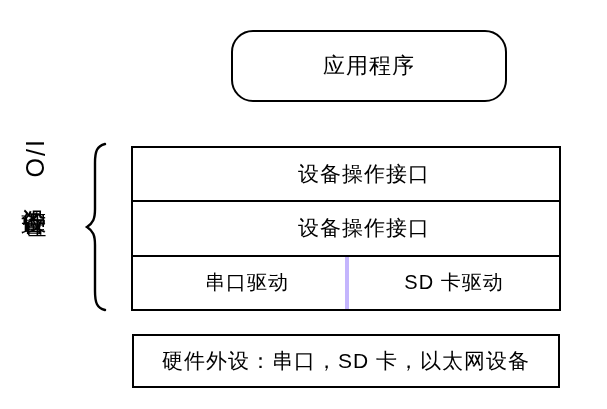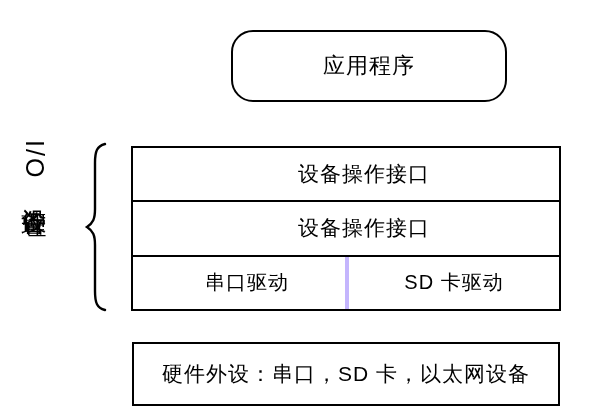--- a/index.html
+++ b/index.html
@@ -73,23 +73,23 @@
     justify-content: center;
     font-size: 20px;
     letter-spacing: 1px;
     box-sizing: border-box;
   }
   .driver-cell.serial  { flex: 140 1 0; margin-left: 16px; }
   .driver-cell.sdcard  { flex: 150 1 0; border-left: 4px solid #c4b5fd; }
   .driver-cell.network { flex: 138 1 0; border-left: 2px solid #000000; }
   .hw-box {
     left: 132px;
-    top: 342px;
+    top: 334px;
     width: 428px;
-    height: 64px;
+    height: 54px;
     font-size: 21px;
     letter-spacing: 1px;
   }
   .side-label {
     position: absolute;
     left: 20px;
     top: 140px;
     height: 176px;
     writing-mode: vertical-rl;
     text-orientation: mixed;

